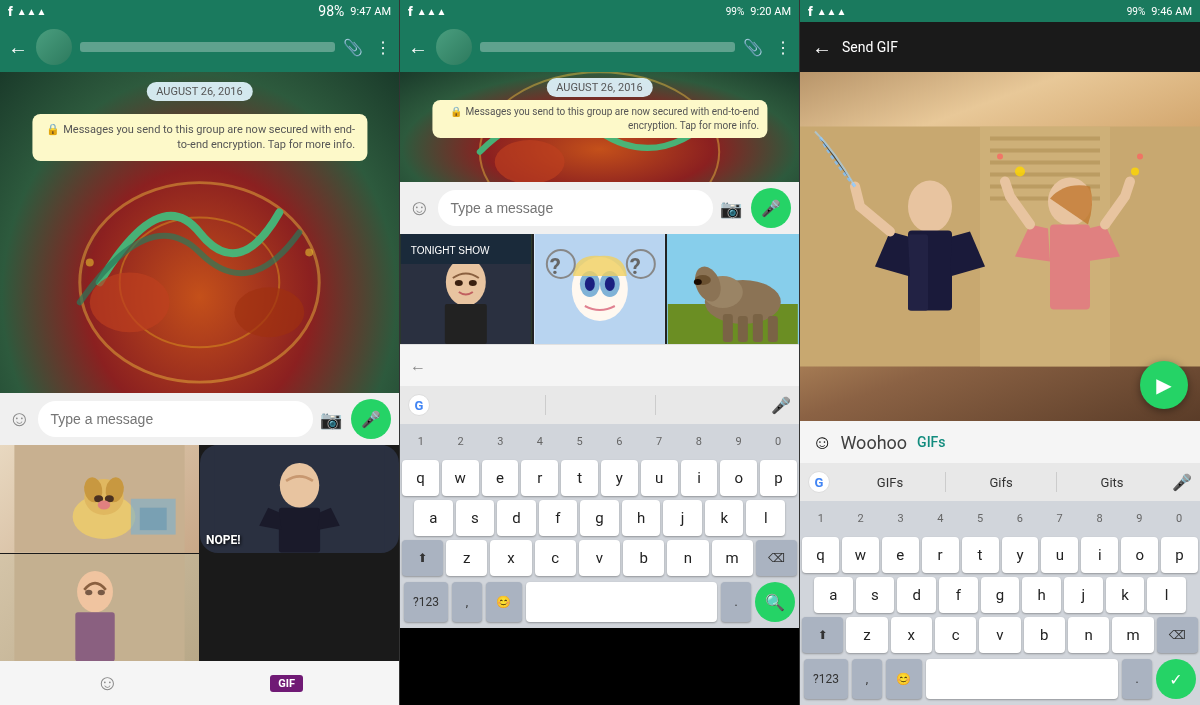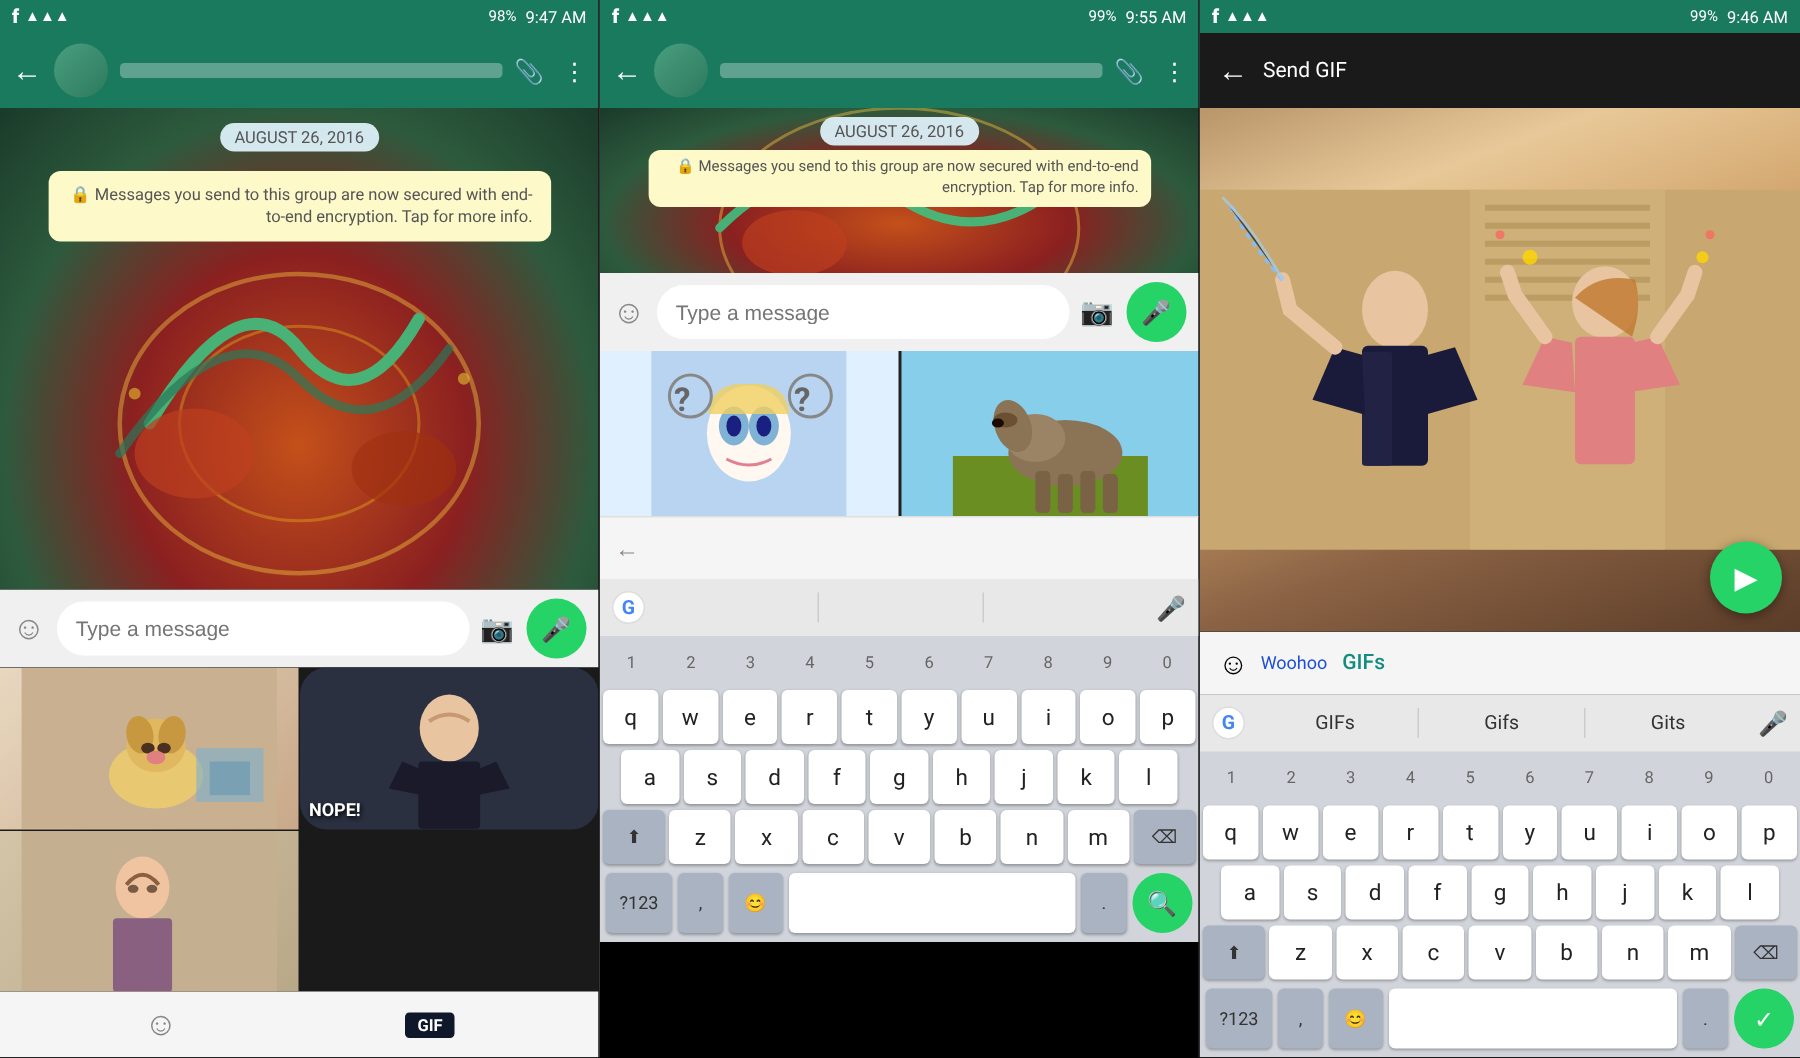--- a/index.html
+++ b/index.html
@@ -159,21 +159,21 @@
     }
     .gif-bottom-bar {
       height: 44px;
       background: #f5f5f5;
       display: flex;
       align-items: center;
       justify-content: space-around;
       padding: 0 20px;
     }
     .gif-tag {
-      background: #0f172a;
+      background: #701a75;
       color: #fff;
       font-size: 11px;
       font-weight: bold;
       padding: 2px 8px;
       border-radius: 3px;
     }
     .gif-label {
       position: absolute;
       bottom: 6px;
       left: 6px;
@@ -439,21 +439,21 @@
     }
   </style>
 </head>
 <body>
 
 <div class="phone-panel" style="max-width:400px;">
 
   <div class="status-bar">
     <span style="font-weight:900;font-size:13px;">f</span>
     <span style="margin-left:4px;font-size:10px;">▲▲▲</span>
-    <span style="margin-left:auto;font-size:10px;">98%</span>
+    <span style="margin-left:auto;font-size:14px;">98%</span>
     <span style="margin-left:6px;font-size:11px;">9:47 AM</span>
   </div>
 
   <div class="wa-topbar">
     <span style="color:#fff;font-size:20px;">←</span>
     <div class="avatar" style="background:linear-gradient(135deg,#4a9e7f,#2d7a5e);"></div>
     <div class="chat-name" style="height:10px;background:rgba(255,255,255,0.3);border-radius:3px;width:120px;"></div>
     <div class="icons">
       <span>📎</span>
       <span>⋮</span>
@@ -539,21 +539,21 @@
   </div>
 
 </div>
 
 <div class="phone-panel" style="max-width:400px;">
 
   <div class="status-bar">
     <span style="font-weight:900;font-size:13px;">f</span>
     <span style="margin-left:4px;font-size:10px;">▲▲▲</span>
     <span style="margin-left:auto;font-size:10px;">99%</span>
-    <span style="margin-left:6px;font-size:11px;">9:55 AM</span>
+    <span style="margin-left:6px;font-size:11px;">9:20 AM</span>
   </div>
 
   <div class="wa-topbar">
     <span style="color:#fff;font-size:20px;">←</span>
     <div class="avatar" style="background:linear-gradient(135deg,#4a9e7f,#2d7a5e);"></div>
     <div class="chat-name" style="height:10px;background:rgba(255,255,255,0.3);border-radius:3px;width:120px;flex:1;"></div>
     <div class="icons">
       <span>📎</span>
       <span>⋮</span>
     </div>
@@ -573,20 +573,33 @@
 
   <div class="input-bar">
     <span style="font-size:22px;color:#888;">☺</span>
     <input class="text-input" placeholder="Type a message" style="">
     <span style="font-size:18px;color:#888;">📷</span>
     <div class="mic-btn">🎤</div>
   </div>
 
   <div class="gif-search-row">
 
+    <div class="gif-preview-thumb" style="background:#2a3a2a;">
+      <svg width="100%" height="100%" viewBox="0 0 130 110">
+        <rect width="130" height="110" fill="#2a3040"></rect>
+        <ellipse cx="65" cy="48" rx="20" ry="24" fill="#e8c4a0"></ellipse>
+        <rect x="44" y="70" width="42" height="40" rx="2" fill="#222"></rect>
+        <path d="M52,44 Q65,35 78,44" stroke="#8a6040" stroke-width="2" fill="none"></path>
+        <ellipse cx="58" cy="49" rx="4" ry="3" fill="#3a2010"></ellipse>
+        <ellipse cx="72" cy="49" rx="4" ry="3" fill="#3a2010"></ellipse>
+        <path d="M58,58 Q65,63 72,58" stroke="#c06060" stroke-width="2" fill="none"></path>
+        <rect x="0" y="0" width="130" height="30" fill="#1a2a3a"></rect>
+        <text x="10" y="20" fill="#fff" font-size="10" font-family="Arial">TONIGHT SHOW</text>
+      </svg>
+    </div>
 
     <div class="gif-preview-thumb" style="background:#e0f0ff;">
       <svg width="100%" height="100%" viewBox="0 0 130 110">
         <rect width="130" height="110" fill="#b8d4f0"></rect>
         <ellipse cx="65" cy="55" rx="28" ry="32" fill="#fff8f0"></ellipse>
         <ellipse cx="55" cy="50" rx="10" ry="13" fill="#60a0d0" opacity="0.8"></ellipse>
         <ellipse cx="75" cy="50" rx="10" ry="13" fill="#60a0d0" opacity="0.8"></ellipse>
         <ellipse cx="55" cy="50" rx="5" ry="7" fill="#1a2080"></ellipse>
         <ellipse cx="75" cy="50" rx="5" ry="7" fill="#1a2080"></ellipse>
         <path d="M50,72 Q65,80 80,72" stroke="#e08090" stroke-width="2" fill="none"></path>
@@ -753,21 +766,21 @@
 
         <path d="M250,72 Q265,55 290,60 Q295,78 288,98" fill="#c07830" opacity="0.8"></path>
       </svg>
 
       <div class="send-btn" style="position:absolute;bottom:12px;right:12px;">▶</div>
     </div>
   </div>
 
   <div class="woohoo-bar">
     <span style="font-size:20px;">☺</span>
-    <span style="font-size:12px;color:#1d4ed8;">Woohoo</span>
+    <span style="font-size:18px;color:#404040;">Woohoo</span>
     <span style="color:#128c7e;font-size:14px;font-weight:500;margin-left:2px;">GIFs</span>
   </div>
 
   <div class="keyboard">
 
     <div class="kb-top-bar">
       <div class="google-g">G</div>
       <div class="kb-suggestions">
         <span class="kb-sugg-item">GIFs</span>
         <div class="kb-sugg-divider"></div>

